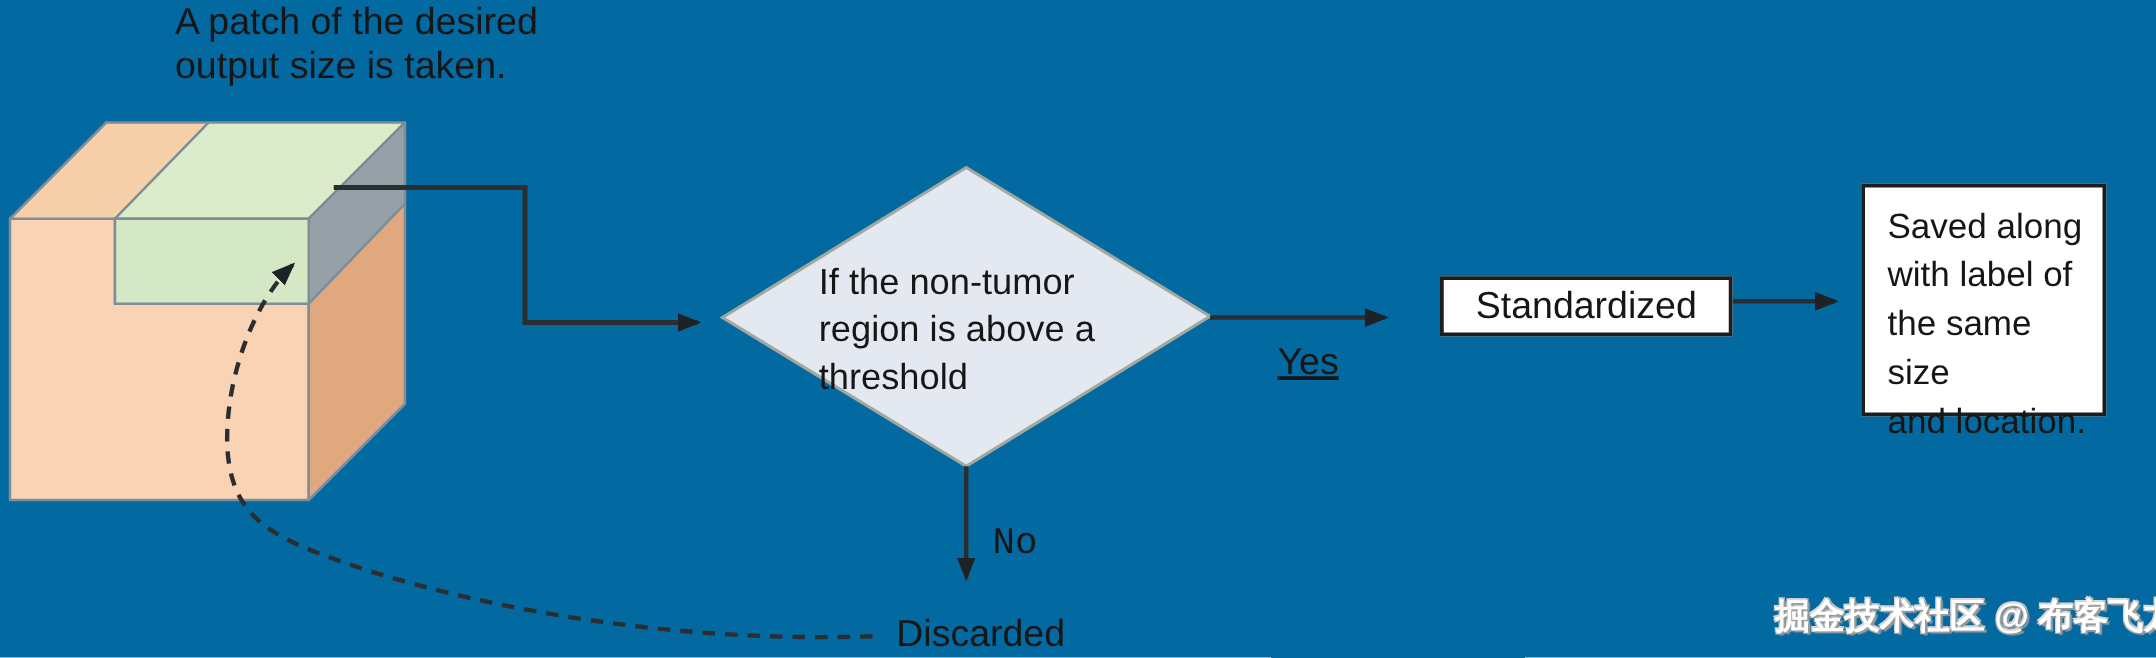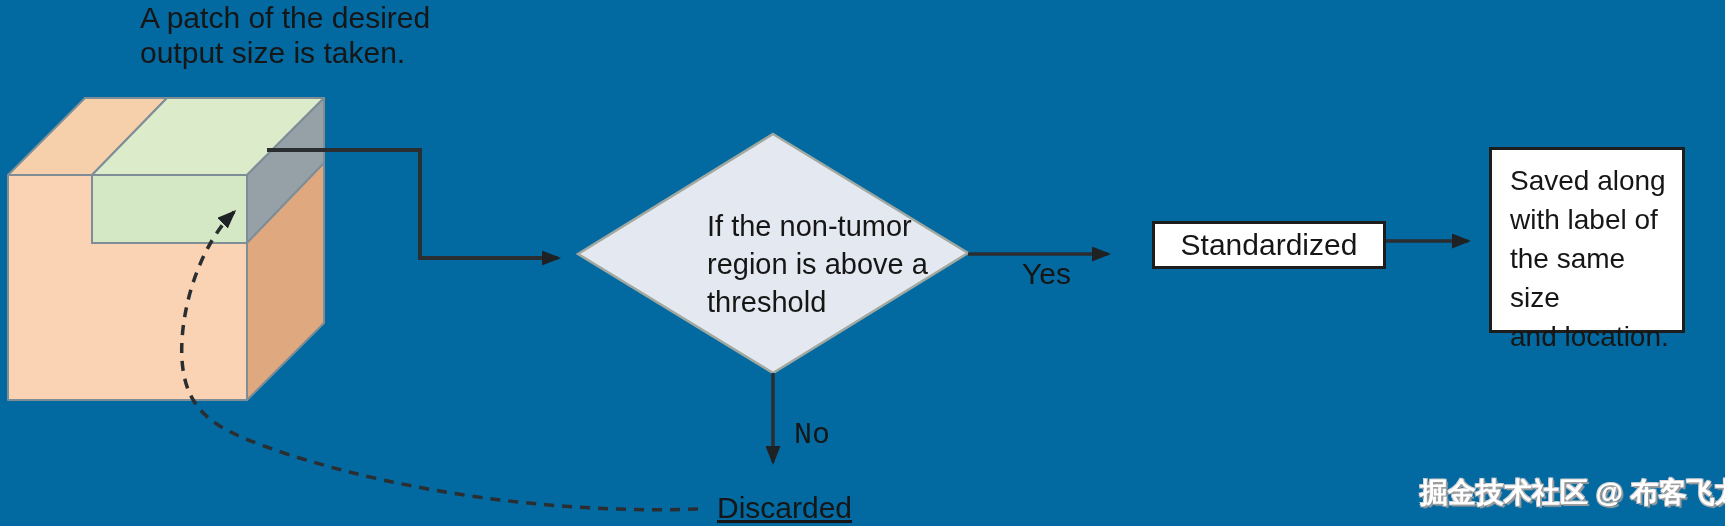--- a/index.html
+++ b/index.html
@@ -3,25 +3,25 @@
 <meta charset="utf-8">
 <style>
   html,body{margin:0;padding:0;background:#ffffff;}
   .stage{
     position:relative;width:1725px;height:526px;background:#0369a1;overflow:hidden;
     font-family:"Liberation Sans","DejaVu Sans",sans-serif;color:#161616;
   }
   .stage svg.diagram-layer{position:absolute;left:0;top:0;width:1725px;height:526px;}
   .txt{position:absolute;white-space:pre-line;}
   .caption{left:140px;top:0px;font-size:30px;line-height:35px;}
-  .decision-text{left:707px;top:207px;font-size:29px;line-height:38px;}
+  .decision-text{left:655px;top:207px;font-size:29px;line-height:38px;}
   .lbl{font-size:30px;}
-  .lbl-yes{left:1022px;top:257px;}
+  .lbl-yes{left:1022px;top:273px;text-decoration:underline;}
   .lbl-no{left:794px;top:418px;font-family:Liberation Mono, monospace;}
-  .lbl-discarded{left:717px;top:491px;text-decoration:underline;}
+  .lbl-discarded{left:717px;top:491px;}
   .node-box{
     position:absolute;background:#ffffff;border:3px solid #1d1d1d;box-sizing:border-box;
   }
   .box-standardized{
     left:1152px;top:221px;width:234px;height:48px;
     display:flex;align-items:center;justify-content:center;font-size:30px;
   }
   .box-saved{
     left:1489px;top:147px;width:196px;height:186px;
     font-size:28px;line-height:39px;padding:11px 8px 16px 18px;white-space:pre-line;

